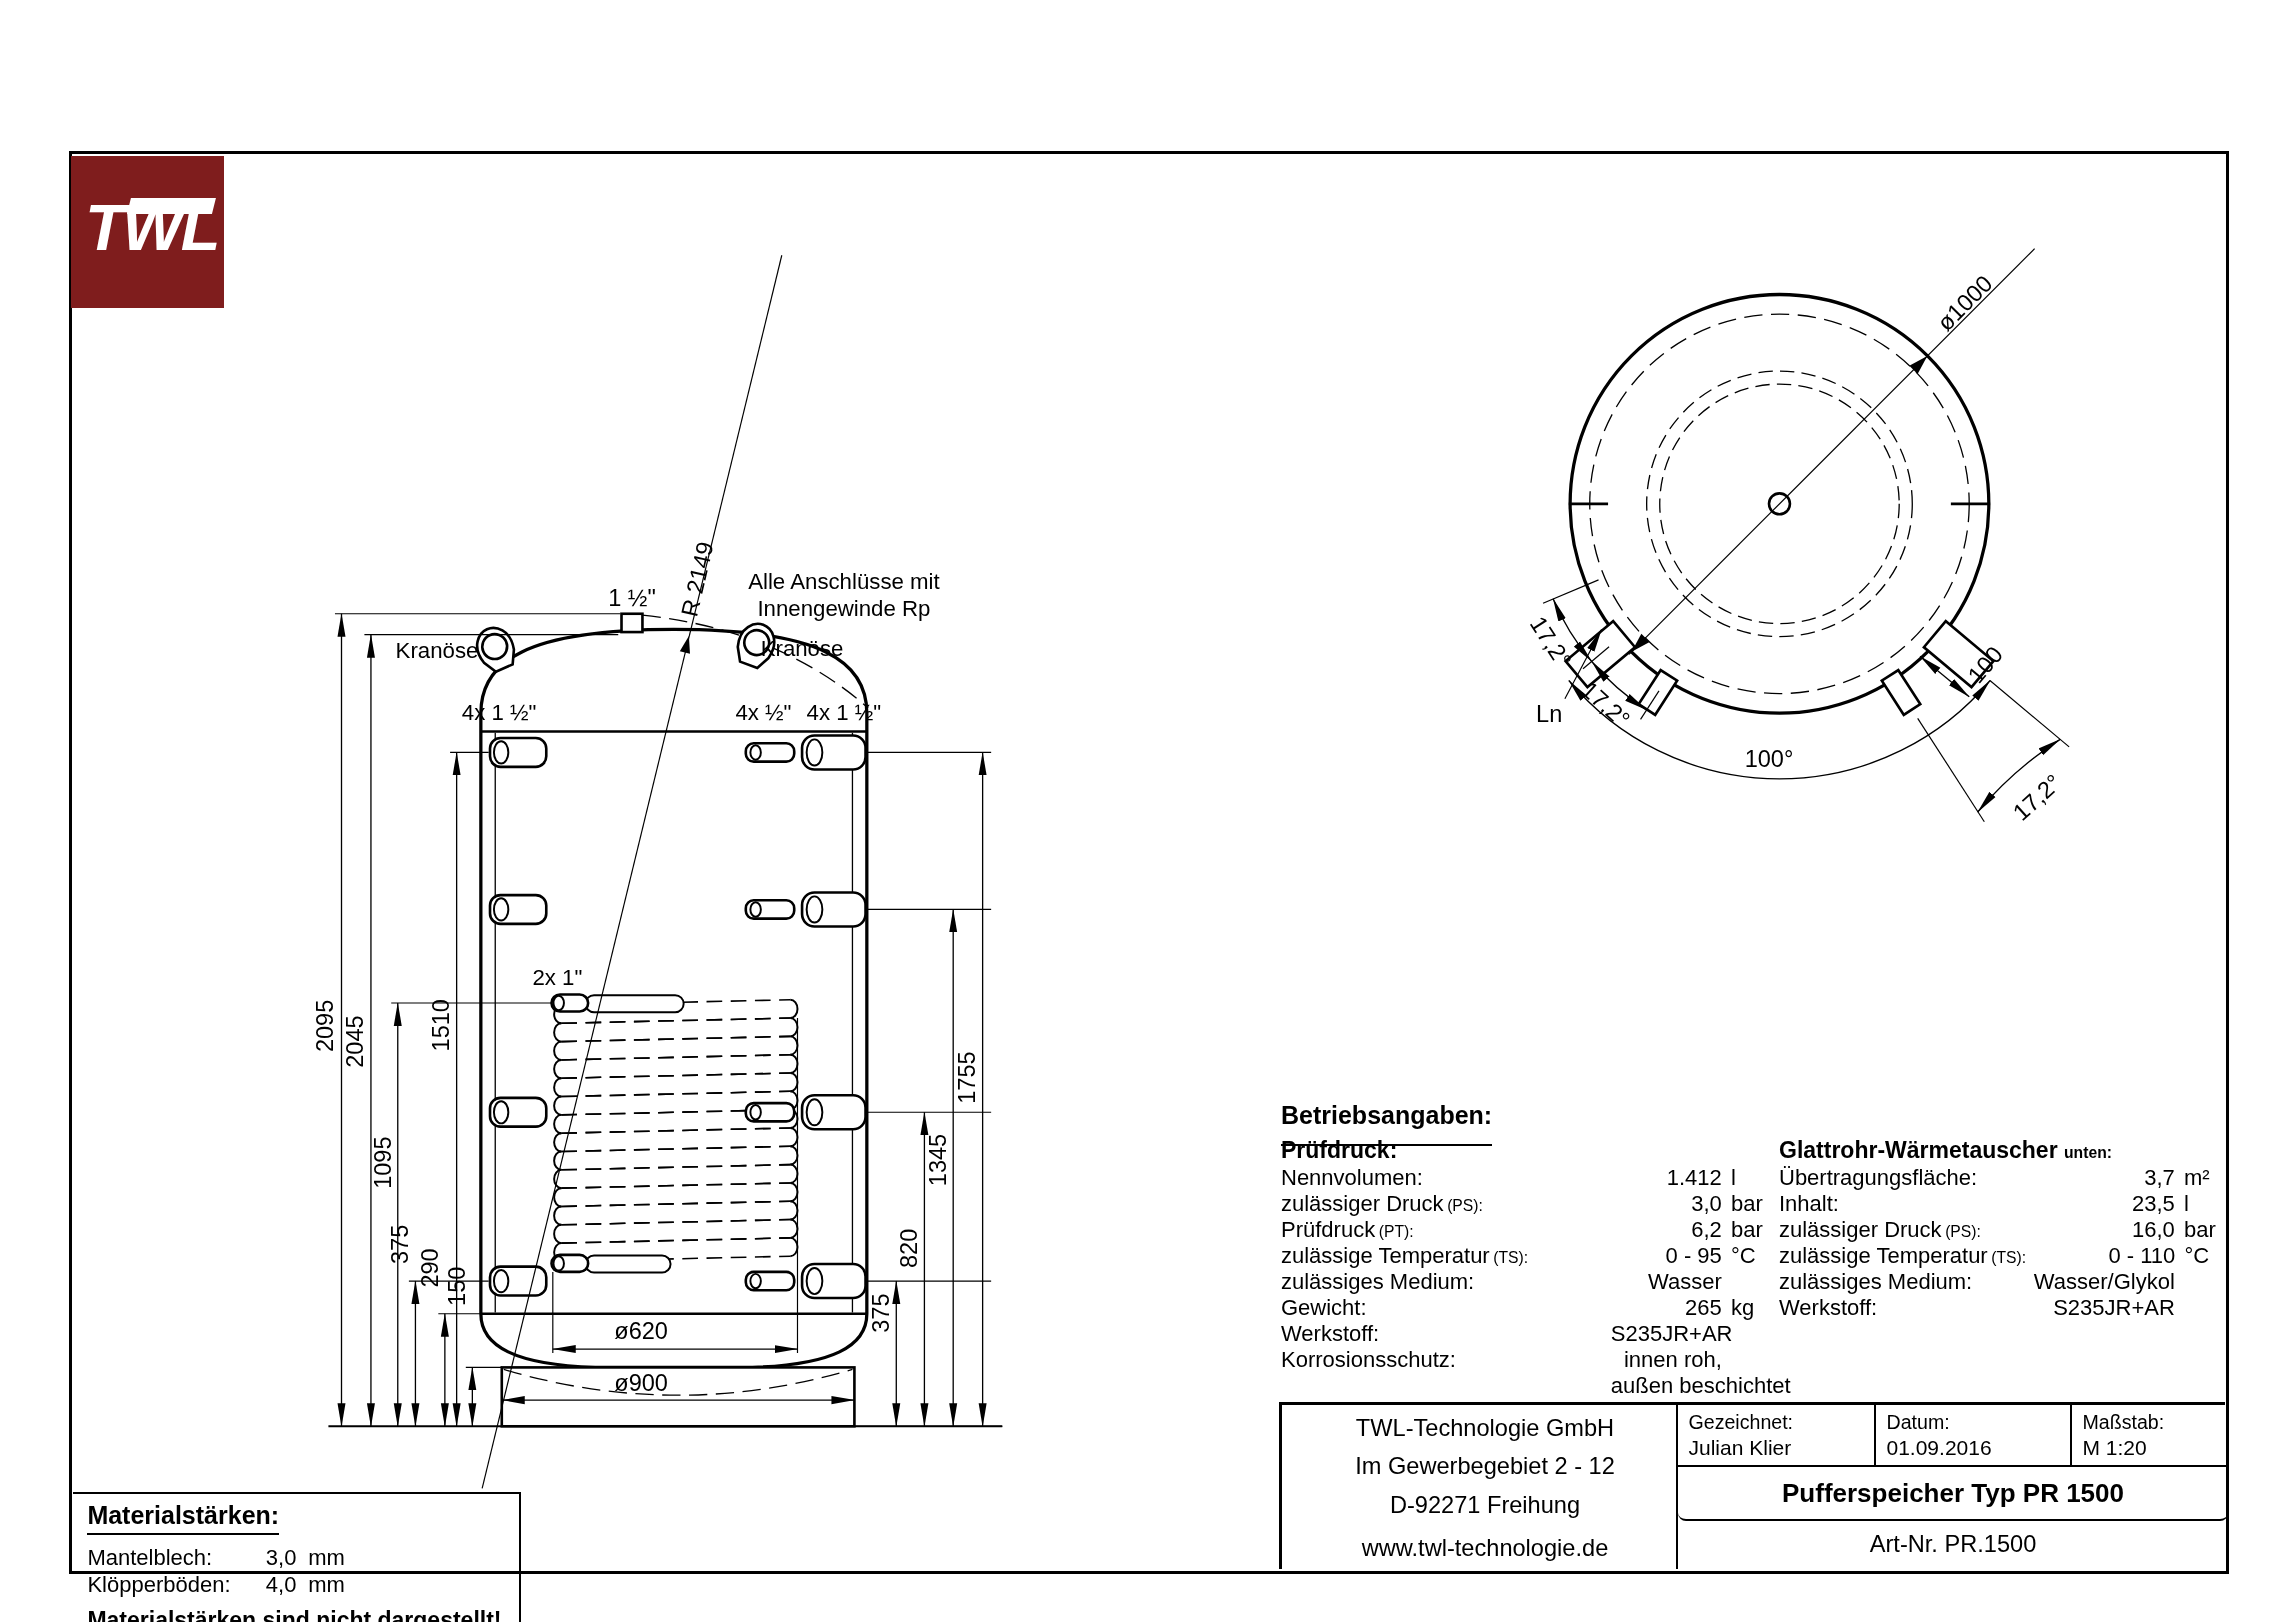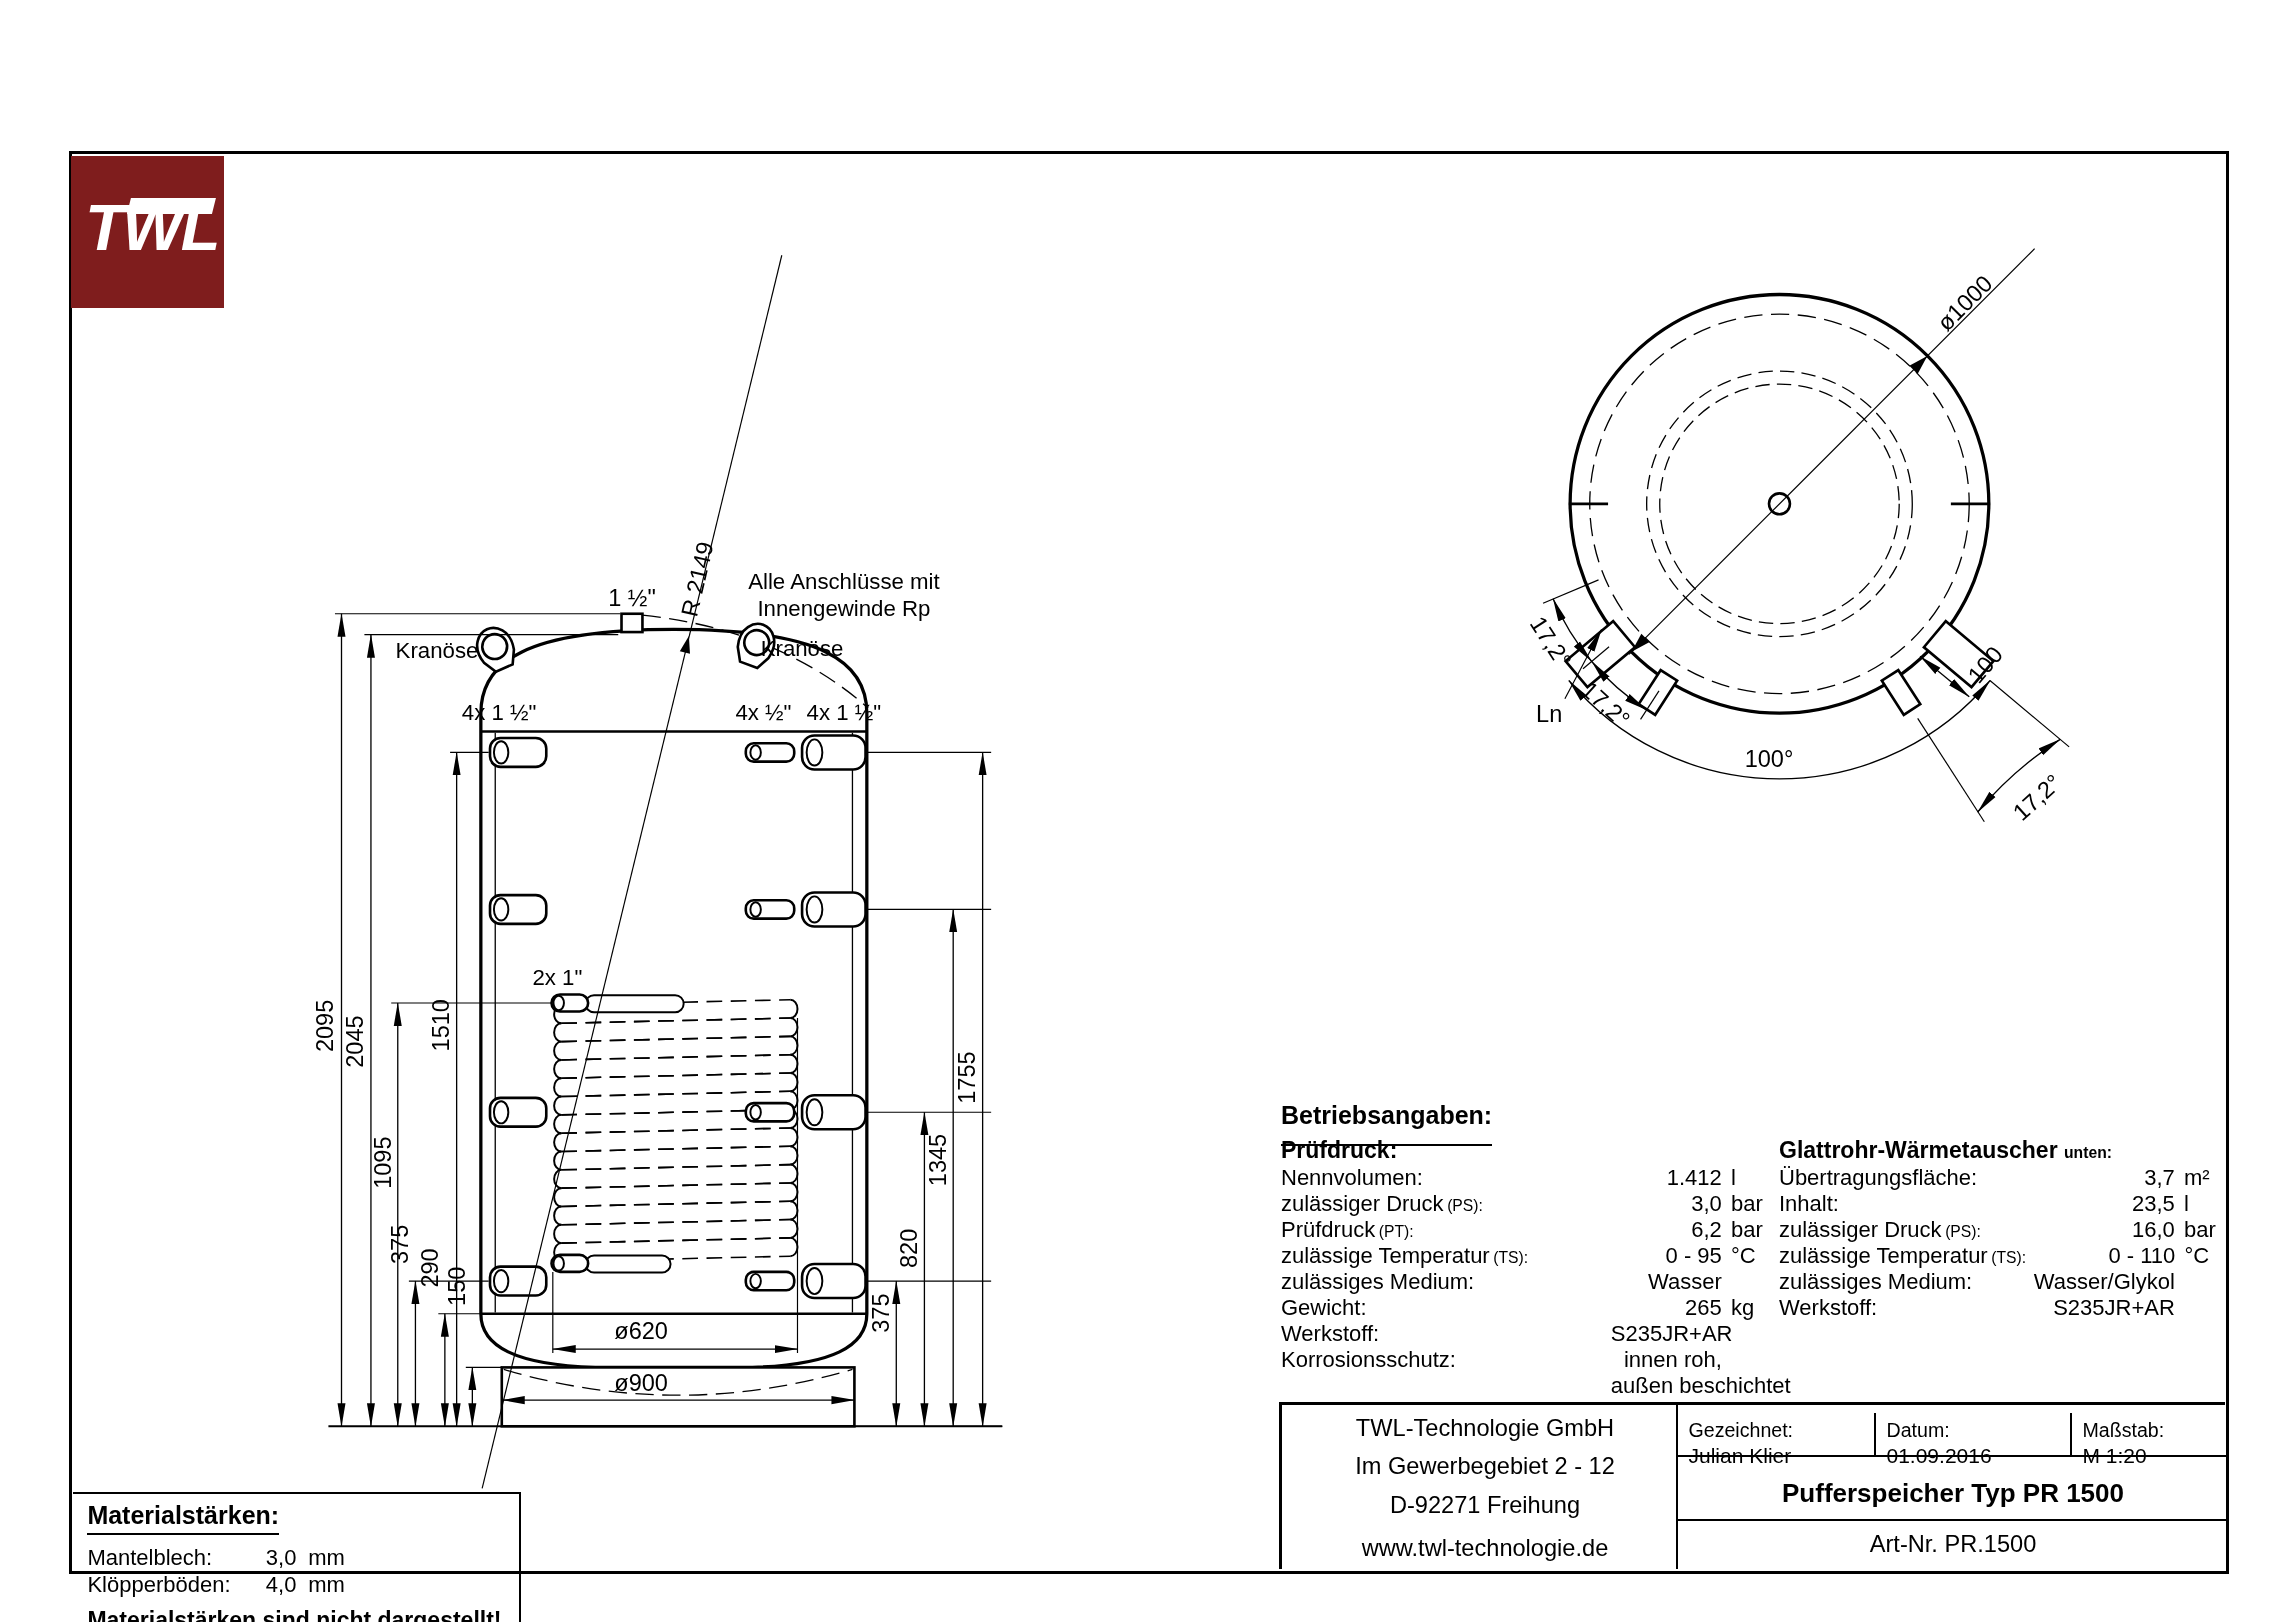--- a/index.html
+++ b/index.html
@@ -44,24 +44,24 @@
   .matrow{display:flex;font-size:22px;line-height:27.5px;}
   .matrow .lb{width:160px;}
   .matrow .val{width:49px;text-align:right;}
   .matrow .un{padding-left:11.8px;}
   #mat-note{font-size:23px;font-weight:bold;margin-top:7.9px;}
   
   #tblock{left:1279px;top:1402px;width:946px;height:167px;border-top:3.3px solid #000;border-left:3.3px solid #000;box-sizing:border-box;background:#fff;}
   #tb-company{position:absolute;left:0;top:0;width:396px;height:164px;border-right:2.6px solid #000;box-sizing:border-box;text-align:center;font-size:23.6px;padding-left:12px;}
   #tb-company .l1{margin-top:9.2px;line-height:29px;}
   #tb-company .web{margin-top:14.4px;line-height:29px;}
-  .tb-cell{position:absolute;top:8px;height:44px;border-right:2.6px solid #000;border-bottom:2.6px solid #000;box-sizing:border-box;padding:5.2px 0 0 10.5px;}
+  .tb-cell{position:absolute;top:0;height:62px;border-right:2.6px solid #000;border-bottom:2.6px solid #000;box-sizing:border-box;padding:5.2px 0 0 10.5px;}
   .tb-cell .lab{font-size:19.6px;line-height:25px;}
   .tb-cell .val{font-size:21px;line-height:26px;}
-  #tb-product{position:absolute;left:396px;top:62px;width:550px;height:54px;border-bottom:2.6px solid #000;box-sizing:border-box;text-align:center;font-size:26px;font-weight:bold;line-height:52px;}
+  #tb-product{position:absolute;left:396px;top:62px;width:550px;height:54px;border-bottom:2.6px solid #000;box-sizing:border-box;text-align:center;font-size:26px;font-weight:bold;line-height:52px;border-radius:8px;}
   #tb-article{position:absolute;left:396px;top:116px;width:550px;height:48px;text-align:center;font-size:23.6px;line-height:47px;}
 </style>
 </head>
 <body>
 
 <div id="page">
 
   <div id="frame" class="abs"></div>
 
   <div id="logo" class="abs">

